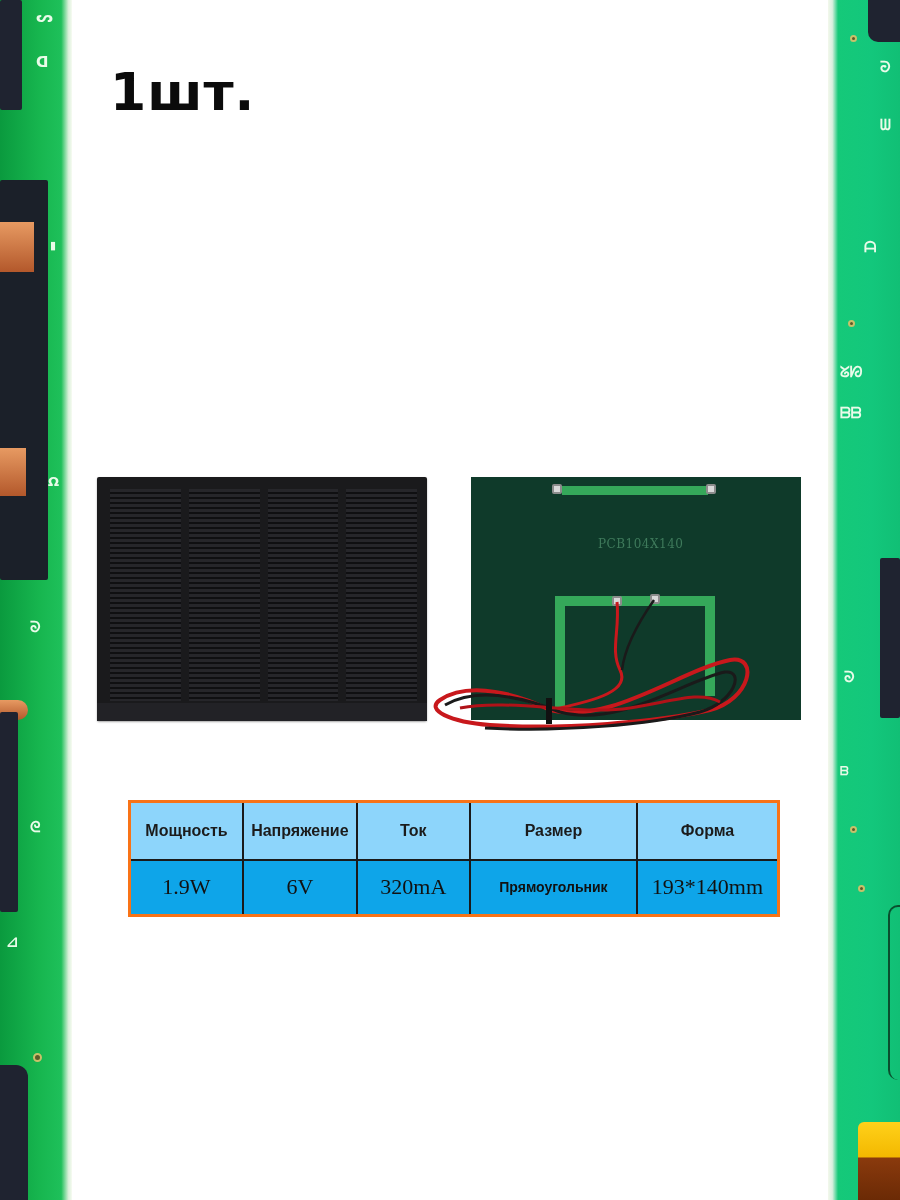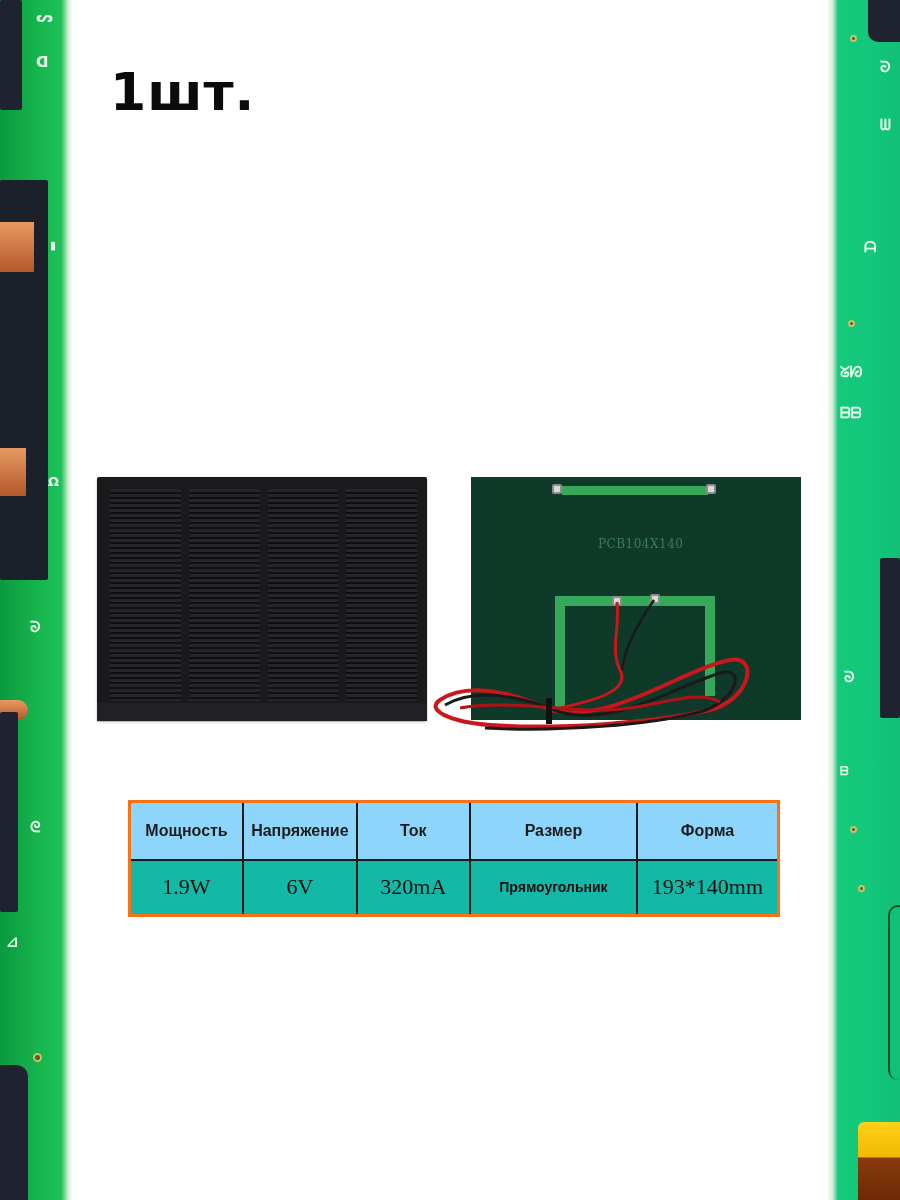--- a/index.html
+++ b/index.html
@@ -32,21 +32,21 @@
   .strip { position: absolute; background: #35a85a; }
   .pad { position: absolute; width: 10px; height: 10px; background: #d9d9d9; border: 2px solid #8c8c8c; border-radius: 2px; }
 
   
   .wires { position: absolute; left: 430px; top: 590px; width: 330px; height: 150px; }
 
   
   .spec-table { position: absolute; left: 128px; top: 800px; width: 652px; border-collapse: collapse; border: 3px solid #f97316; }
   .spec-table th, .spec-table td { border: 2px solid #1a1a1a; text-align: center; vertical-align: middle; }
   .spec-table th { background: #8dd5fb; height: 58px; font-family: "Liberation Sans", sans-serif; font-weight: bold; font-size: 16px; color: #1b1b1b; }
-  .spec-table td { background: #14b8a6; height: 56px; font-family: "Liberation Serif", serif; font-size: 22px; color: #111; }
+  .spec-table td { background: #0ea5e9; height: 56px; font-family: "Liberation Serif", serif; font-size: 22px; color: #111; }
   .spec-table td.sans { font-family: "Liberation Sans", sans-serif; font-weight: bold; font-size: 14px; }
 </style>
 </head>
 <body>
 
 <div class="pcb pcb-left">
   <div class="chip" style="left:0;top:0;width:22px;height:110px;"></div>
   <div class="silk" style="left:36px;top:10px;">ᔕ</div>
   <div class="silk" style="left:36px;top:55px;">ᗡ</div>
   <div class="chip" style="left:0;top:180px;width:48px;height:400px;background:#1b2029;"></div>

